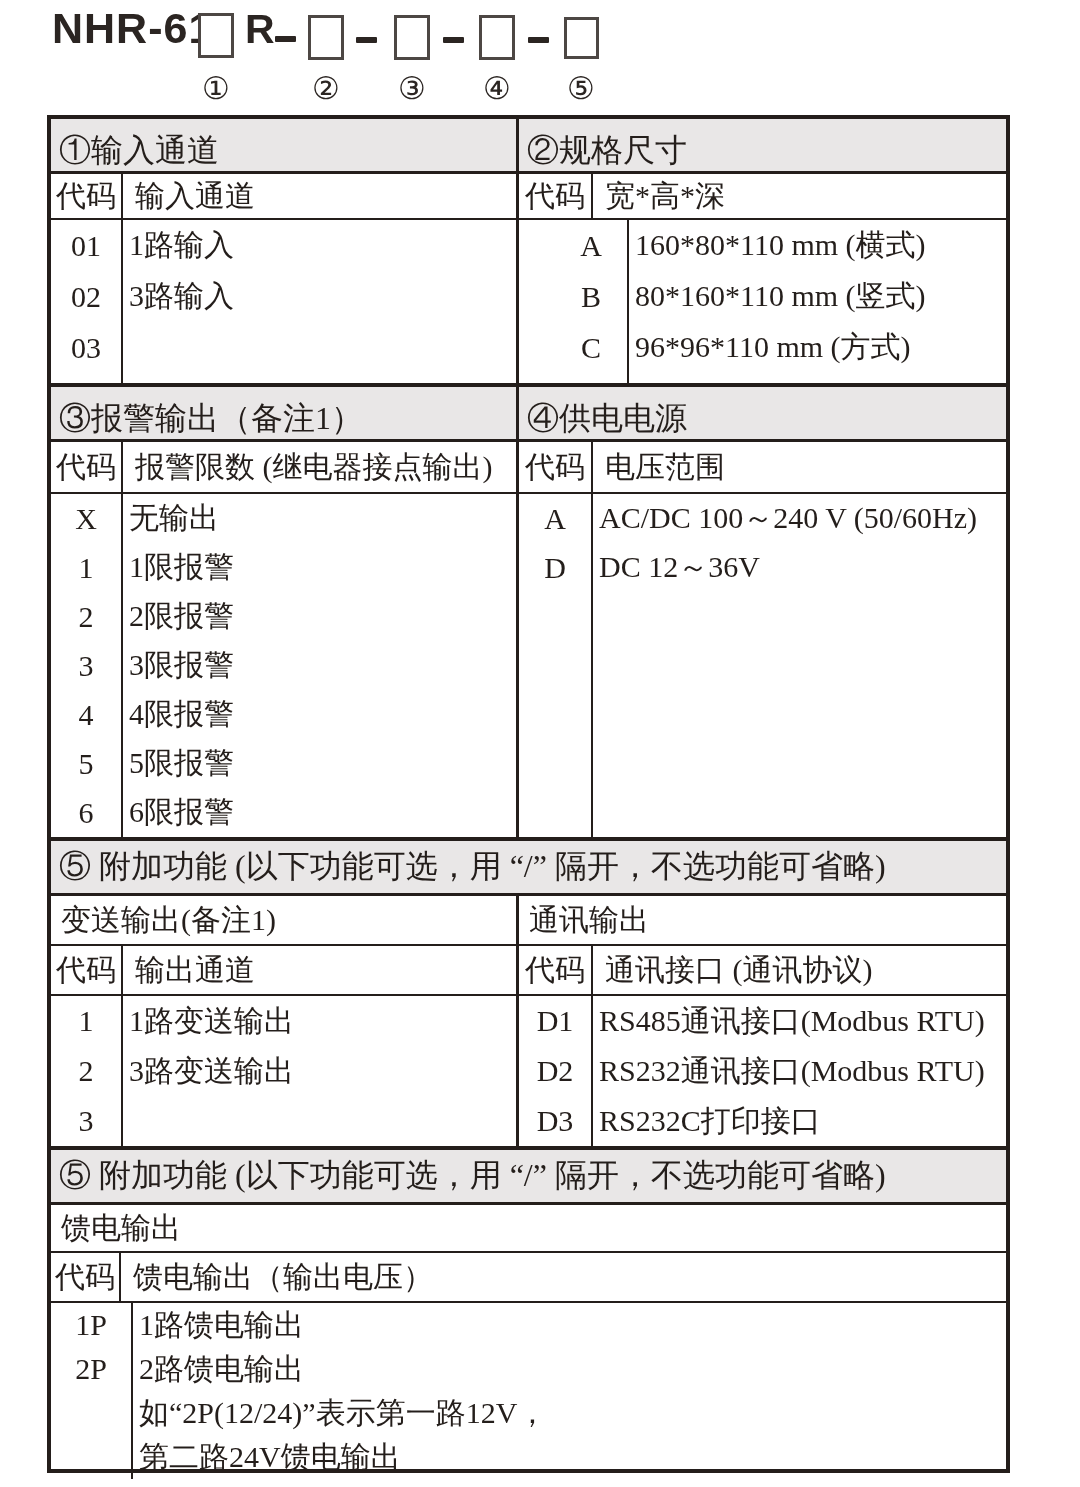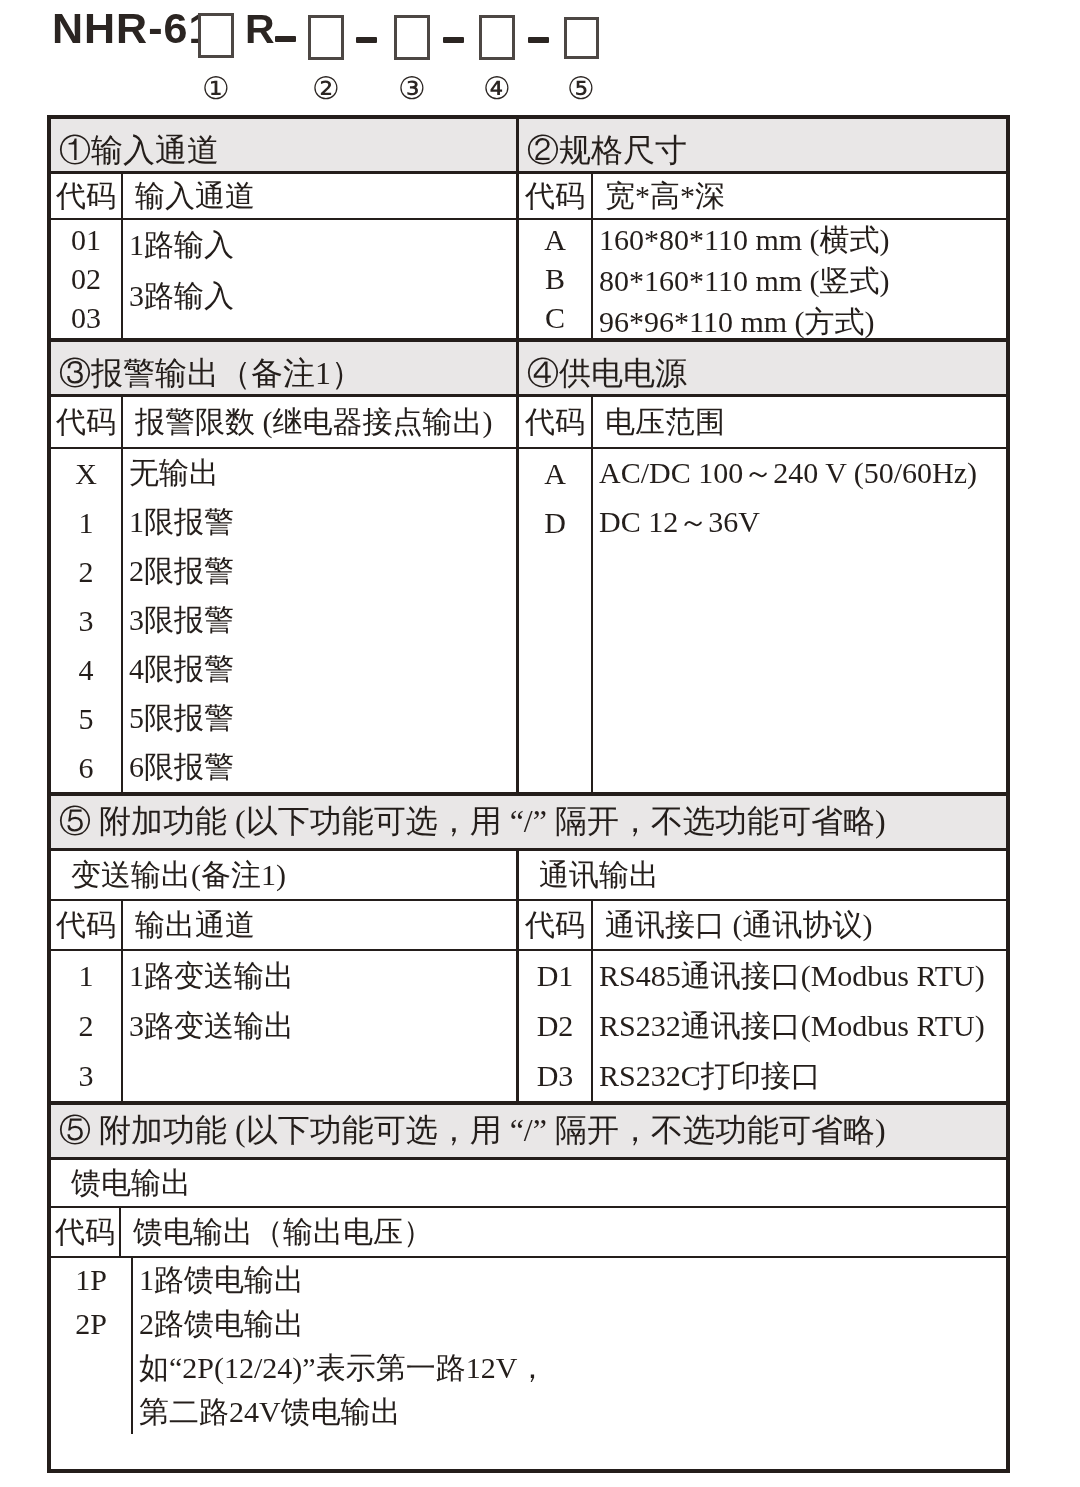--- a/index.html
+++ b/index.html
@@ -63,22 +63,22 @@
   .codecol { width:72px; border-right:2px solid #241e1b; display:flex; flex-direction:column; }
   .codecol.rr { width:74px; }
   .codecol.bt { width:82px; }
   .valcol { flex:1; display:flex; flex-direction:column; }
   .line { display:flex; align-items:center; font-size:30px; white-space:nowrap; }
   .codecol .line { justify-content:center; }
   .valcol .line { padding-left:6px; }
   .l51{height:51px;} .l49{height:49px;} .l50{height:50px;} .l44{height:44px;}
 
   .subrow { align-items:center; font-size:30px; }
-  .subrow .subtext { padding-left:20px; white-space:nowrap; }
-  .r1{height:55px;} .r2{height:46px;} .r3{height:122px;} .r4{height:55px;}
+  .subrow .subtext { padding-left:10px; white-space:nowrap; }
+  .r1{height:55px;} .r2{height:46px;} .r3{height:167px;gap:36px;} .r4{height:55px;}
   .r5{height:52px;} .r6{height:347px;} .r7{height:55px;} .r8{height:50px;}
   .r9{height:50px;} .r10{height:154px;} .r11{height:55px;} .r12{height:48px;}
   .r13{height:50px;} .r14{height:176px;}
 </style>
 </head>
 <body>
 
 <div class="page">
 
   <span class="model">NHR-61</span>

